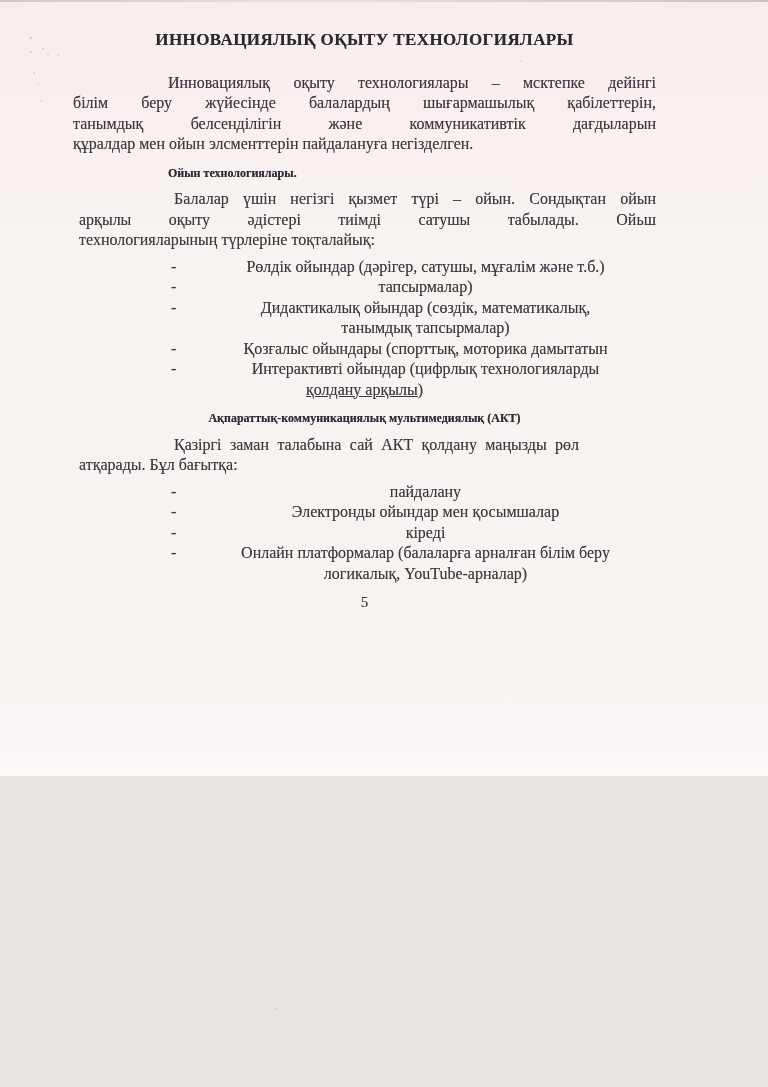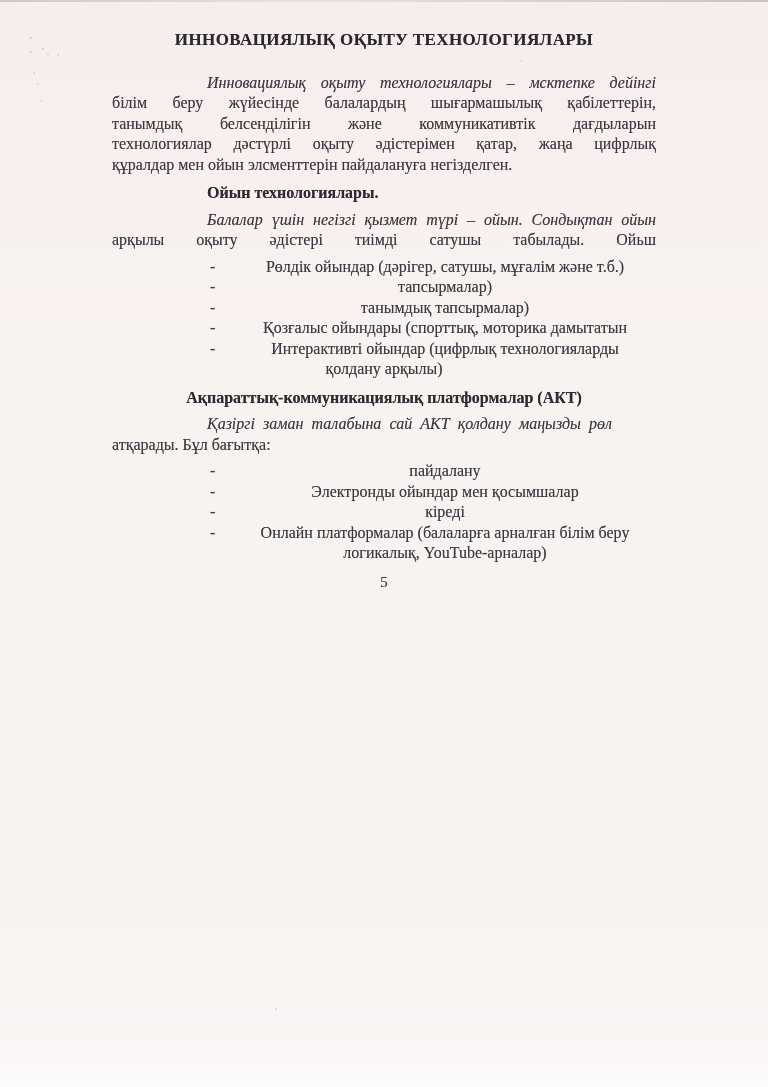--- a/index.html
+++ b/index.html
@@ -4,23 +4,23 @@
 <style>
   html, body { margin: 0; padding: 0; }
   body {
     width: 768px; height: 1087px;
     background: #e9e4e2;
     font-family: "Liberation Serif", "DejaVu Serif", serif;
     overflow: hidden;
   }
   .sheet {
     position: relative;
-    width: 768px; height: 1087px;
+    width: 768px; height: 776px;
     box-sizing: border-box;
-    padding: 30px 112px 0 112px;
+    padding: 30px 112px 0 73px;
     background: linear-gradient(180deg, #f6eeec 0%, #f8f2f0 30%, #f8f3f1 80%, #faf6f5 96%, #fdfbfb 100%);
     color: #3c3740;
     font-size: 16px;
     line-height: 20.5px;
     text-shadow: 0 0 0.5px rgba(58,52,64,0.5);
   }
   .scan-top-edge {
     position: absolute; top: 0; left: 0; width: 768px; height: 2px;
     background: linear-gradient(90deg, rgba(140,130,128,0.35), rgba(160,150,148,0.15) 40%, rgba(140,130,128,0.4));
   }
@@ -45,97 +45,98 @@
     text-align: center;
     color: #2c2731;
     letter-spacing: 0.4px;
     text-shadow: 0 0 0.6px rgba(44,39,49,0.6);
   }
   .para { margin: 0; }
   .para .pline {
     text-align: justify;
     text-align-last: justify;
   }
-  .para .pline.first { text-indent: 95px; font-style: italic; }
+  .para .pline.first { text-indent: 95px; }
   .para .pline.last { text-align-last: left; }
   .para-intro { margin-top: 22px; }
   .sec-heading {
     margin: 0;
-    font-size: 16px;
+    font-size: 12px;
     font-weight: bold;
     color: #2e2933;
     text-shadow: 0 0 0.6px rgba(46,41,51,0.6);
   }
   .sec-heading.indented { margin-top: 8px; padding-left: 95px; }
   .sec-heading.centered { margin-top: 8px; text-align: center; }
-  .para-body { margin-top: 6px; }
+  .para-body { margin-top: 6px; margin-left: 6px; }
   .blist { margin-top: 6px; }
   .li { position: relative; padding-left: 122px; }
   .li .dash {
     position: absolute; left: 98px; top: 0;
     width: 20px;
   }
   .li .li-line { text-align: center; }
-  .li .li-line.outdent { margin-left: -122px; }
+  .li .li-line.outdent { margin-left: -122px; text-decoration: underline; }
   .page-number {
     margin-top: 8px;
     text-align: center;
     font-size: 15px;
   }
 </style>
 </head>
 <body>
 
 <div class="sheet">
   <div class="scan-top-edge"></div>
   <div class="scan-speckles"></div>
 
   <h1 class="doc-title">ИННОВАЦИЯЛЫҚ ОҚЫТУ ТЕХНОЛОГИЯЛАРЫ</h1>
 
   <div class="para para-intro">
     <div class="pline first">Инновациялық оқыту технологиялары – мсктепке дейінгі</div>
     <div class="pline">білім беру жүйесінде балалардың шығармашылық қабілеттерін,</div>
     <div class="pline">танымдық белсенділігін және коммуникативтік дағдыларын</div>
-    <div class="pline">технологиялар дәстүрлі оқыту әдістерімен қатар, жаңа цифрлық</div>
     <div class="pline last">құралдар мен ойын элсменттерін пайдалануға негізделген.</div>
   </div>
 
   <h2 class="sec-heading indented">Ойын технологиялары.</h2>
 
   <div class="para para-body">
     <div class="pline first">Балалар үшін негізгі қызмет түрі – ойын. Сондықтан ойын</div>
     <div class="pline">арқылы оқыту әдістері тиімді сатушы табылады. Ойьш</div>
+    <div class="pline last">технологияларының түрлеріне тоқталайық:</div>
   </div>
 
   <div class="blist">
     <div class="li">
       <span class="dash">-</span>
       <div class="li-line">Рөлдік ойындар (дәрігер, сатушы, мұғалім және т.б.)</div>
     </div>
     <div class="li">
       <span class="dash">-</span>
       <div class="li-line">тапсырмалар)</div>
     </div>
     <div class="li">
 
       <span class="dash">-</span>
+      <div class="li-line">Дидактикалық ойындар (сөздік, математикалық,</div>
       <div class="li-line">танымдық тапсырмалар)</div>
     </div>
     <div class="li">
       <span class="dash">-</span>
       <div class="li-line">Қозғалыс ойындары (спорттық, моторика дамытатын</div>
     </div>
     <div class="li">
       <span class="dash">-</span>
       <div class="li-line">Интерактивті ойындар (цифрлық технологияларды</div>
       <div class="li-line outdent">қолдану арқылы)</div>
     </div>
   </div>
 
-  <h2 class="sec-heading centered">Ақпараттық-коммуникациялық платформалар (АКТ)</h2>
+  <h2 class="sec-heading centered">Ақпараттық-коммуникациялық мультимедиялық (АКТ)</h2>
 
   <div class="para para-body" style="max-width:500px;">
     <div class="pline first">Қазіргі заман талабына сай АКТ қолдану маңызды рөл</div>
     <div class="pline last">атқарады. Бұл бағытқа:</div>
   </div>
 
   <div class="blist">
     <div class="li">
       <span class="dash">-</span>
       <div class="li-line">пайдалану</div>

